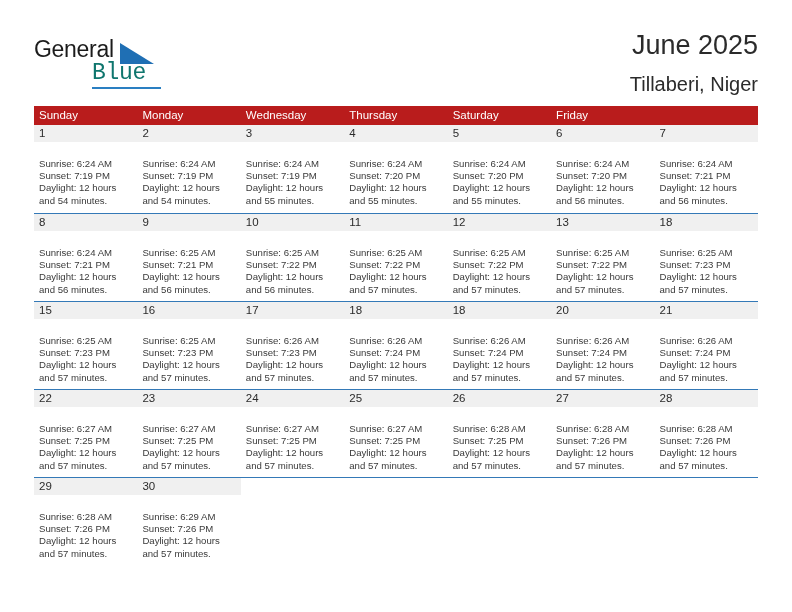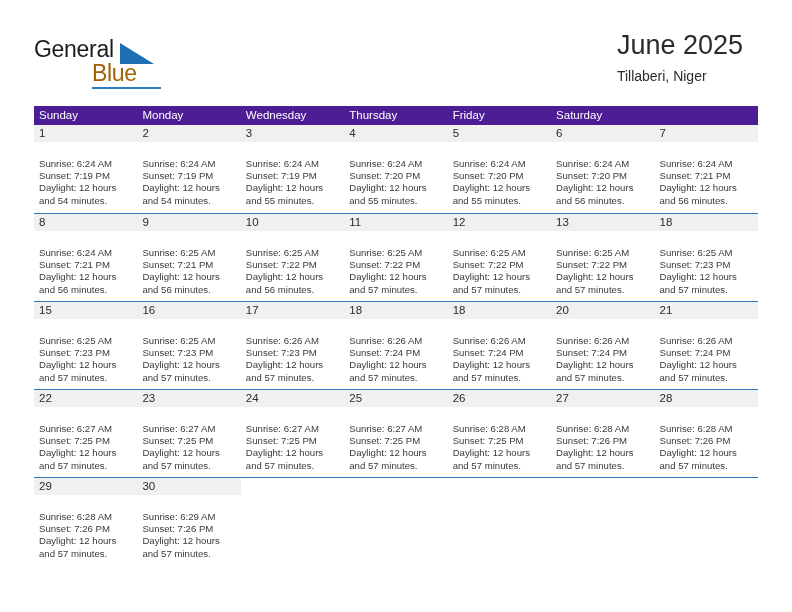--- a/index.html
+++ b/index.html
@@ -55,63 +55,63 @@
     height: 0;
     border-left: 34px solid #1f6fb4;
     border-top: 21px solid transparent;
   }
   .brand-blue {
     position: absolute;
     left: 58px;
     top: 24px;
     font-size: 23px;
     letter-spacing: -0.3px;
-    color: #a16207;
-    font-family: Liberation Sans, sans-serif;
+    color: #0f766e;
+    font-family: Liberation Mono, monospace;
   }
   .brand-underline {
     position: absolute;
     left: 58px;
     top: 51px;
     width: 69px;
     height: 2px;
     background: #2a7fc2;
   }
 
   .title-block {
     position: absolute;
-    right: 15px;
+    right: 0;
     top: 0;
-    text-align: left;
+    text-align: right;
   }
   .cal-title {
     font-size: 27px;
     color: #2b2b2b;
     line-height: 34px;
     font-weight: normal;
     white-space: nowrap;
   }
   .cal-subtitle {
-    font-size: 14px;
+    font-size: 20px;
     color: #2b2b2b;
     line-height: 20px;
-    margin-top: 4px;
+    margin-top: 12px;
     white-space: nowrap;
   }
 
   
   .calendar {
     position: absolute;
     left: 34px;
     top: 106px;
     width: 724px;
   }
   .week-head {
     display: flex;
-    background: #4c1d95;
+    background: #b91c1c;
     height: 19px;
   }
   .week-head .dow {
     flex: 0 0 103.43px;
     width: 103.43px;
     color: #ffffff;
     font-size: 11.5px;
     line-height: 19px;
     padding-left: 5px;
     box-sizing: border-box;
@@ -179,22 +179,22 @@
 
   </div>
 
   <div class="calendar">
 
     <div class="week-head">
       <div class="dow">Sunday</div>
       <div class="dow">Monday</div>
       <div class="dow">Wednesday</div>
       <div class="dow">Thursday</div>
+      <div class="dow">Saturday</div>
       <div class="dow">Friday</div>
-      <div class="dow">Saturday</div>
     </div>
 
     <div id="weeks-host">
         <div class="week">
           <div class="day">
             <div class="day-num-band">
               <span class="day-num">1</span>
             </div>
             <div class="day-info">
               <div>Sunrise: 6:24 AM</div>

